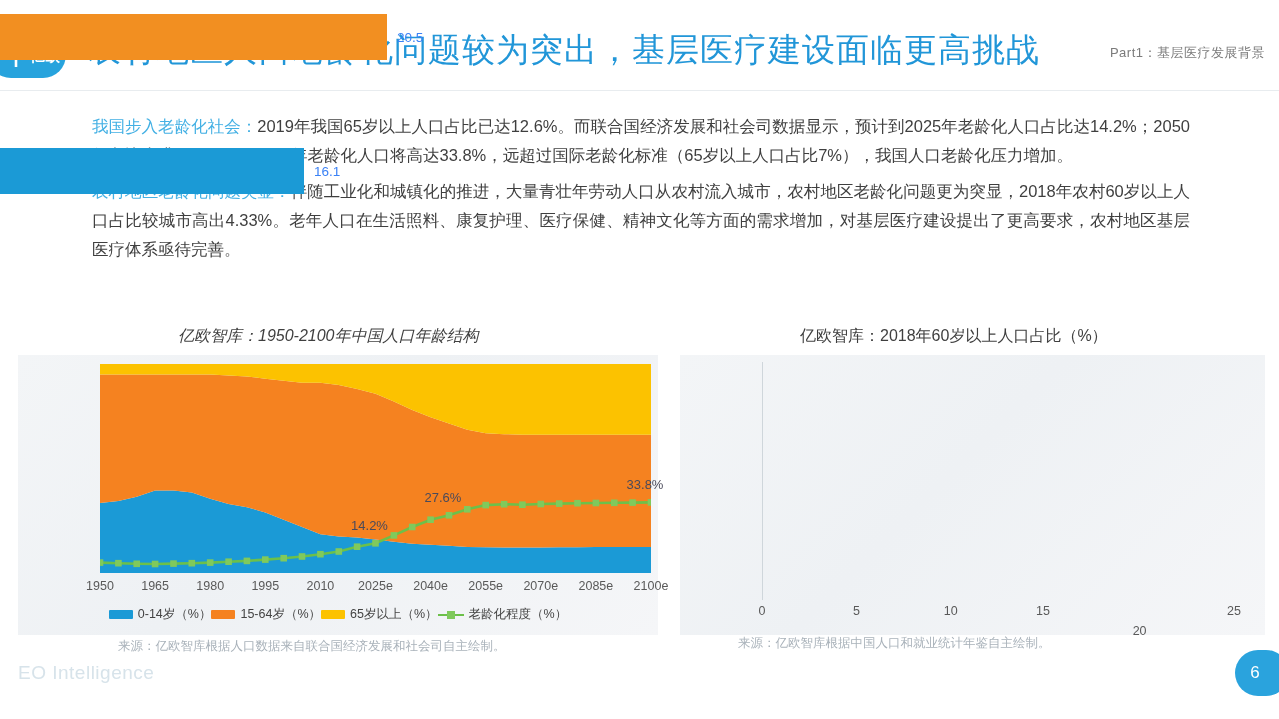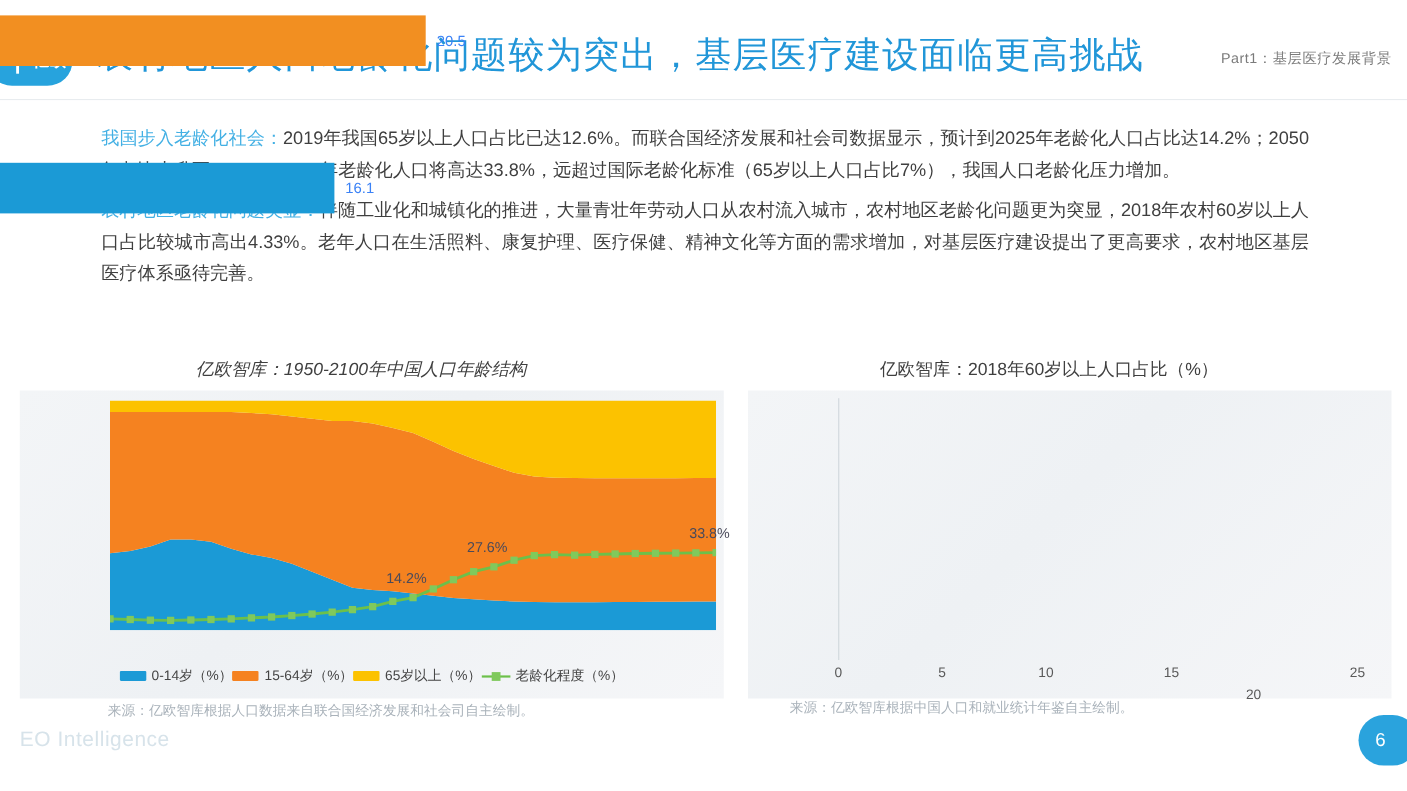--- a/index.html
+++ b/index.html
@@ -83,21 +83,21 @@
   }
   .swatch-line::before{
     content:"";position:absolute;left:0;top:3.5px;width:26px;height:2.5px;background:#6cc04a;
   }
   .swatch-line::after{
     content:"";position:absolute;left:9px;top:1px;width:8px;height:8px;background:#7fc95c;
   }
 
   
   .source{
-    position:absolute;font-size:12.5px;color:#a9b2ba;white-space:nowrap;
+    position:absolute;font-size:12.5px;color:#a9b2ba;white-space:nowrap;margin-left:20px;
   }
   #left-source{left:98px;top:638px;}
   #right-source{left:718px;top:635px;}
 
   
   #right-plot{left:762px;top:365px;width:472px;height:235px;}
   .bar{position:absolute;left:0;}
   .bar-value{
     position:absolute;font-size:13.5px;color:#3b82f6;white-space:nowrap;
     transform:translateY(-50%);
@@ -192,20 +192,33 @@
           <rect x="511.0" y="135.5" width="6.6" height="6.6" fill="#80c95c"></rect>
           <rect x="529.3" y="135.3" width="6.6" height="6.6" fill="#80c95c"></rect>
           <rect x="547.7" y="135.1" width="6.6" height="6.6" fill="#80c95c"></rect>
         </svg>
     </div>
     <div id="left-annotations">
         <div class="axis-label" style="font-size: 13px; color: rgb(74, 74, 90); left: 351.5px; top: 163.322px;">14.2%</div>
         <div class="axis-label" style="font-size: 13px; color: rgb(74, 74, 90); left: 424.967px; top: 135.316px;">27.6%</div>
         <div class="axis-label" style="font-size: 13px; color: rgb(74, 74, 90); left: 627px; top: 122.358px;">33.8%</div>
       </div>
+    <div id="left-xaxis">
+        <div class="axis-label" style="left: 82px; top: 0px;">1950</div>
+        <div class="axis-label" style="left: 137.1px; top: 0px;">1965</div>
+        <div class="axis-label" style="left: 192.2px; top: 0px;">1980</div>
+        <div class="axis-label" style="left: 247.3px; top: 0px;">1995</div>
+        <div class="axis-label" style="left: 302.4px; top: 0px;">2010</div>
+        <div class="axis-label" style="left: 357.5px; top: 0px;">2025e</div>
+        <div class="axis-label" style="left: 412.6px; top: 0px;">2040e</div>
+        <div class="axis-label" style="left: 467.7px; top: 0px;">2055e</div>
+        <div class="axis-label" style="left: 522.8px; top: 0px;">2070e</div>
+        <div class="axis-label" style="left: 577.9px; top: 0px;">2085e</div>
+        <div class="axis-label" style="left: 633px; top: 0px;">2100e</div>
+      </div>
     <div class="legend" id="left-legend">
         <div class="legend-item">
           <span class="swatch" style="background: rgb(27, 154, 214);"></span>
           <span>0-14岁（%）</span>
         </div>
         <div class="legend-item">
           <span class="swatch" style="background: rgb(245, 130, 32);"></span>
           <span>15-64岁（%）</span>
         </div>
         <div class="legend-item">
@@ -224,21 +237,21 @@
   <div id="right-plot">
       <div class="bar" style="top: 14px; width: 387.04px; height: 46px; background: rgb(242, 143, 33);"></div>
       <div class="bar-value" style="left: 397.04px; top: 37px;">20.5</div>
       <div class="bar" style="top: 148px; width: 303.968px; height: 46px; background: rgb(27, 154, 214);"></div>
       <div class="bar-value" style="left: 313.968px; top: 171px;">16.1</div>
     </div>
   <div id="right-xaxis">
       <div class="axis-label" style="left: 82px; top: 0px;">0</div>
       <div class="axis-label" style="left: 176.4px; top: 0px;">5</div>
       <div class="axis-label" style="left: 270.8px; top: 0px;">10</div>
-      <div class="axis-label" style="left: 385px; top: 0px;">15</div>
+      <div class="axis-label" style="left: 363px; top: 0px;">15</div>
       <div class="axis-label" style="left: 459.6px; top: 0px; margin-top: 20px;">20</div>
       <div class="axis-label" style="left: 554px; top: 0px;">25</div>
     </div>
 
   <div class="source" id="left-source">来源：亿欧智库根据人口数据来自联合国经济发展和社会司自主绘制。</div>
   <div class="source" id="right-source">来源：亿欧智库根据中国人口和就业统计年鉴自主绘制。</div>
 
   <div class="footer-brand">EO Intelligence</div>
   <div class="page-badge">
     <span class="page-num">6</span>

